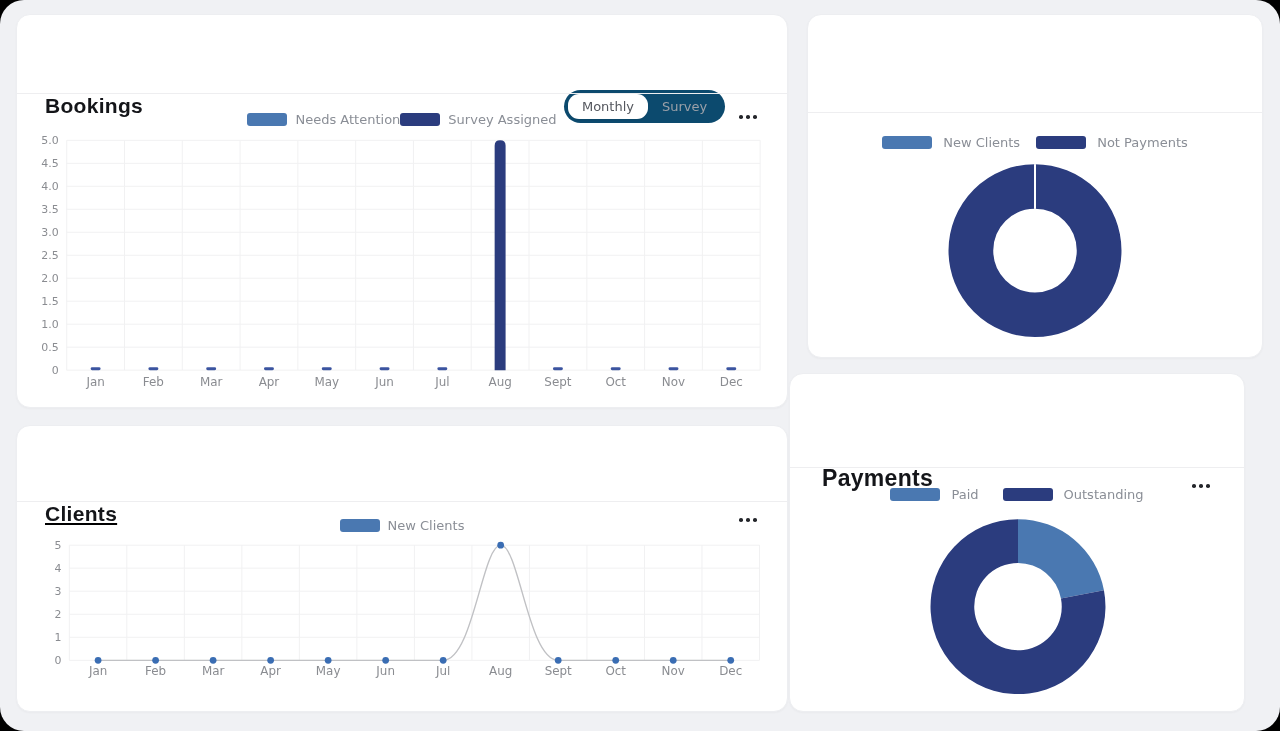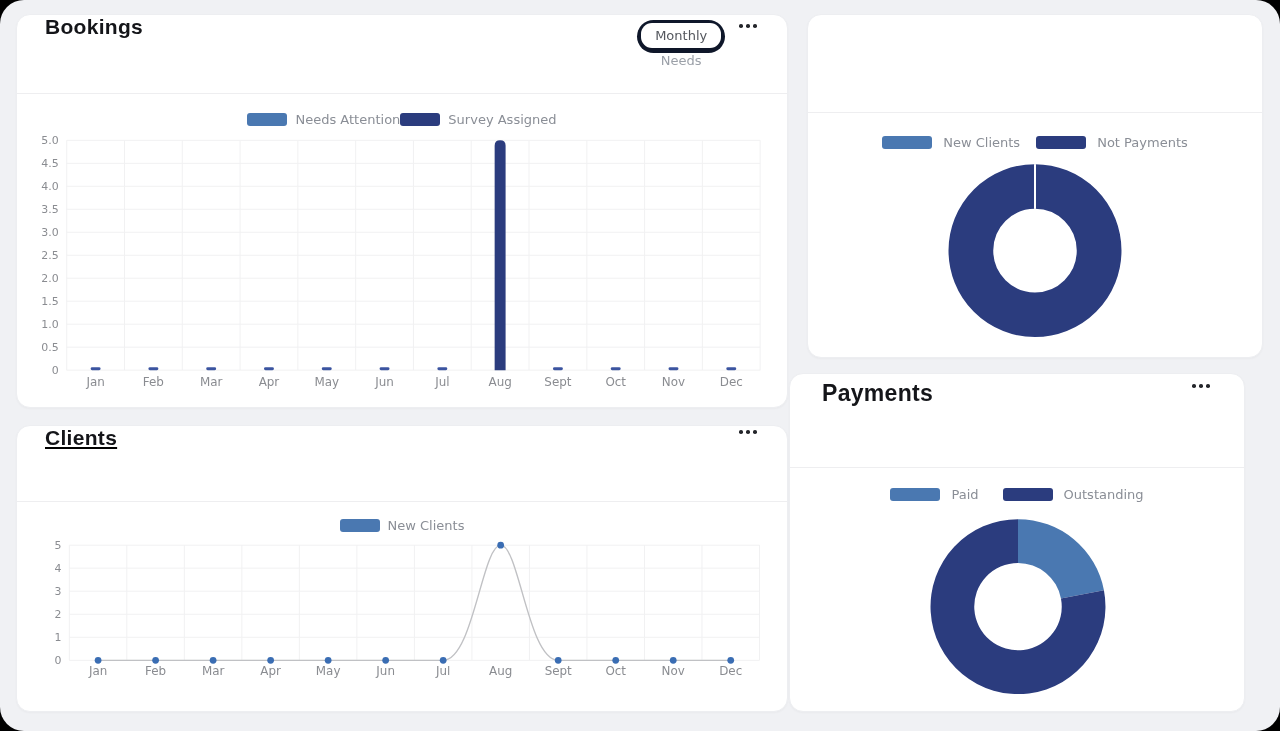--- a/index.html
+++ b/index.html
@@ -1,19 +1,19 @@
 <!DOCTYPE html>
 <html><head>
 <meta charset="utf-8">
 <style>
   html,body{margin:0;padding:0;background:#000;}
   *{box-sizing:border-box;}
   .page{position:relative;width:1280px;height:731px;background:#f0f1f4;border-radius:24px;overflow:hidden;font-family:"DejaVu Sans",sans-serif;}
   .card{position:absolute;background:#fff;border-radius:14px;border:1px solid #edeef1;box-shadow:0 1px 2px rgba(20,20,40,.03);}
-  .card header{display:flex;align-items:flex-start;padding:0 28px;}
+  .card header{display:flex;align-items:flex-end;padding:0 28px;margin-top:25px;}
   .card h2{margin:0;font-size:21px;font-weight:700;color:#141519;letter-spacing:.3px;flex:0 0 auto;font-family:"Liberation Sans","DejaVu Sans",sans-serif;}
   .spacer{flex:1 1 auto;}
   .divider{position:absolute;left:0;right:0;height:1px;background:#eeeef0;}
   .legend{position:absolute;left:0;right:0;display:flex;justify-content:center;align-items:center;}
   .legend .item{display:flex;align-items:center;column-gap:8px;}
   .legend .sw{height:13px;border-radius:3px;}
   .legend .lbl{font-size:13px;color:#8a8e96;}
   .legend.big .item{column-gap:11px;}
   .legend.big{column-gap:16px;}
   svg.chart{position:absolute;inset:0;width:100%;height:100%;}
@@ -29,41 +29,41 @@
   #card-invoices{left:807px;top:14px;width:456px;height:344px;}
   #card-invoices header{height:97px;padding:7px 32px 0 32px;}
   #card-invoices .divider{top:97px;}
   #card-invoices .legend{top:120px;}
   #card-invoices h2,#card-payments h2{font-size:23px;}
   #card-payments{left:789px;top:373px;width:456px;height:339px;}
   #card-payments header{height:93px;padding:6px 32px 0 32px;}
   #card-payments .divider{top:93px;}
   #card-payments .legend{top:113px;gap:24px;}
   
-  .toggle{display:flex;align-items:center;background:#0f172a;border-radius:17px;padding:3px 4px;height:33px;margin-right:12px;position:relative;top:5px;flex-direction:column;}
+  .toggle{display:flex;align-items:center;background:#0c4a6e;border-radius:17px;padding:3px 4px;height:33px;margin-right:12px;position:relative;top:5px;}
   .toggle .opt{border:0;background:transparent;font-family:inherit;font-size:13px;color:#9ba0a8;padding:5px 14px;border-radius:11px;cursor:pointer;}
   .toggle .opt.selected{background:#fff;color:#54575e;box-shadow:0 1px 2px rgba(0,0,0,.07);}
   
   .menu{border:0;background:transparent;padding:4px 2px;cursor:pointer;}
   #card-bookings .menu{position:relative;top:5px;}
   .dots{display:flex;column-gap:3.5px;align-items:center;}
   .dots i{width:3.6px;height:3.6px;border-radius:50%;background:#24262b;display:block;}
 </style>
 </head>
 <body>
 
 <div class="page">
 
   <section class="card" id="card-bookings">
     <header>
       <h2>Bookings</h2>
       <div class="spacer"></div>
       <div class="toggle">
         <button class="opt selected">Monthly</button>
-        <button class="opt">Needs</button>
+        <button class="opt">Survey</button>
       </div>
       <button class="menu">
         <span class="dots">
             <i></i>
             <i></i>
             <i></i>
           </span>
       </button>
     </header>
     <div class="divider"></div>

